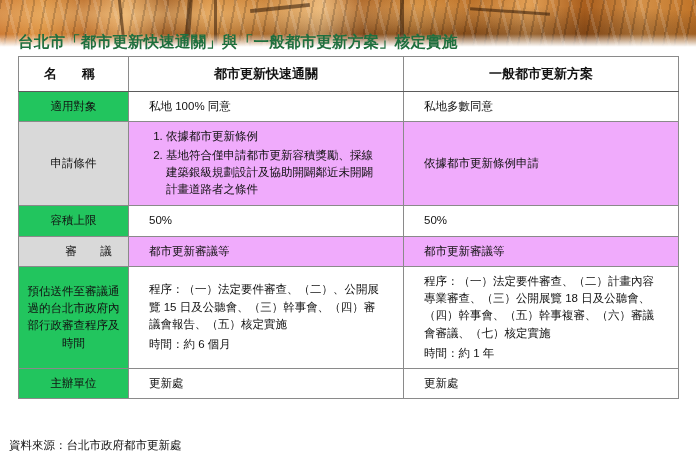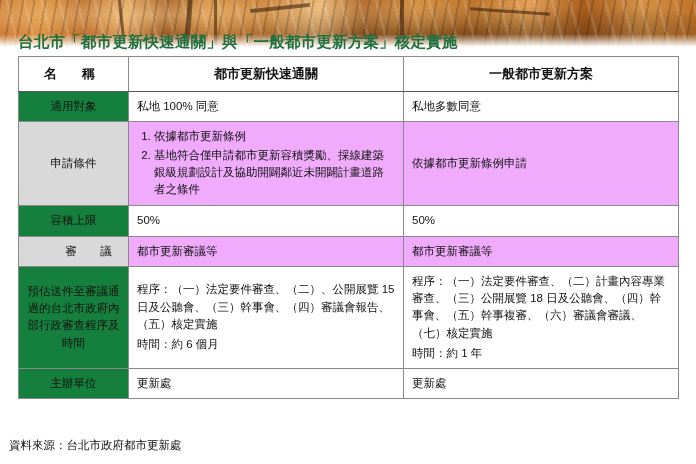--- a/index.html
+++ b/index.html
@@ -106,29 +106,29 @@
     font-weight: bold;
     font-size: 13px;
     text-align: center;
     height: 28px;
     padding: 3px 8px;
     border-bottom: 1.5px solid #5b5b5b;
   }
   table.cmp thead th.hdr-name { letter-spacing: 6px; padding-left: 6px; }
 
   td.rowhead {
-    background: #15803d;
+    background: #22c55e;
     text-align: center;
     font-size: 12px;
     padding: 6px 4px;
   }
   td.rowhead.spaced { letter-spacing: 6px; padding-left: 40px; }
   td.cell {
     background: #ffffff;
-    padding: 6px 8px;
+    padding: 6px 20px;
     text-align: left;
   }
   td.cell.shade { background: #f0abfc; }
   td.rowhead.shade { background: #d9d9d9; font-family: Liberation Serif, serif; }
 
   ol.inner {
     margin: 0;
     padding-left: 17px;
   }
   ol.inner li { margin: 0 0 1px 0; }

